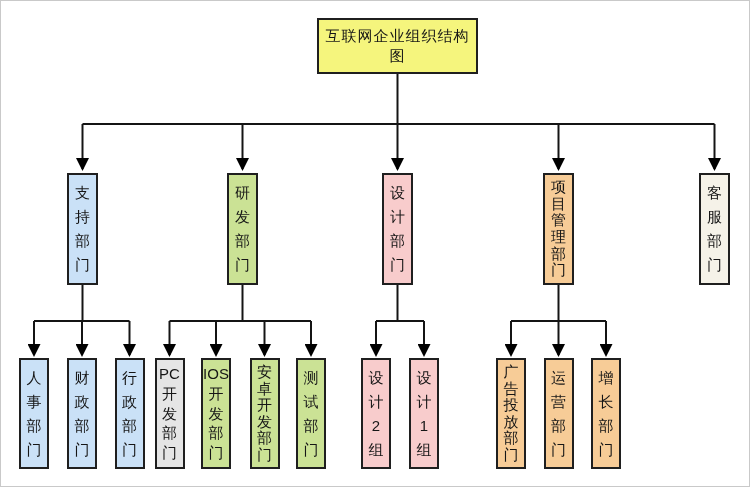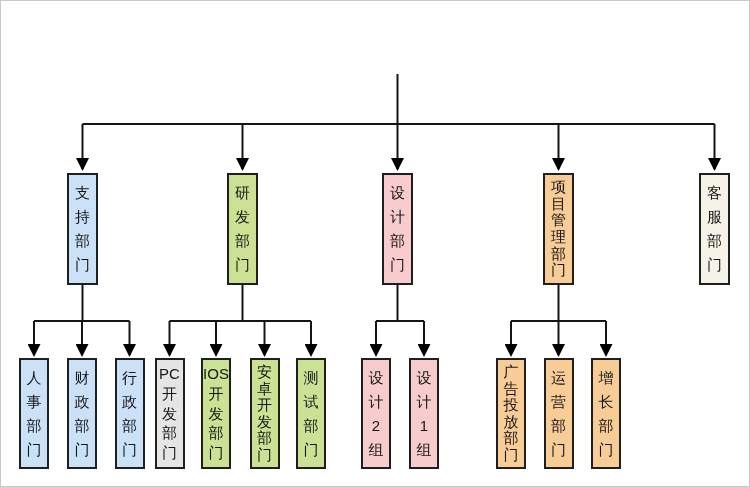--- a/index.html
+++ b/index.html
@@ -84,20 +84,21 @@
       <path d="M 423 320 L 423 354" stroke="#141414" stroke-width="2" fill="none" marker-end="url(#arrowhead)"></path>
       <path d="M 557.5 123 L 557.5 168" stroke="#141414" stroke-width="2" fill="none" marker-end="url(#arrowhead)"></path>
       <path d="M 557.5 284 L 557.5 320" stroke="#141414" stroke-width="2" fill="none"></path>
       <path d="M 510 320 L 605 320" stroke="#141414" stroke-width="2" fill="none"></path>
       <path d="M 510 320 L 510 354" stroke="#141414" stroke-width="2" fill="none" marker-end="url(#arrowhead)"></path>
       <path d="M 557.5 320 L 557.5 354" stroke="#141414" stroke-width="2" fill="none" marker-end="url(#arrowhead)"></path>
       <path d="M 605 320 L 605 354" stroke="#141414" stroke-width="2" fill="none" marker-end="url(#arrowhead)"></path>
       <path d="M 713.5 123 L 713.5 168" stroke="#141414" stroke-width="2" fill="none" marker-end="url(#arrowhead)"></path>
     </svg>
 
+  <div class="node title-node" style="background: rgb(245, 245, 125); border-color: rgb(31, 31, 31);">互联网企业组织结构图</div>
 
   <div id="nodes">
       <div class="node" style="left: 66px; top: 172px; width: 31px; height: 112px; background: rgb(202, 225, 247); border-color: rgb(31, 31, 31);">
         <span style="line-height: 24px;">支</span>
         <span style="line-height: 24px;">持</span>
         <span style="line-height: 24px;">部</span>
         <span style="line-height: 24px;">门</span>
       </div>
       <div class="node" style="left: 18px; top: 357px; width: 30px; height: 111px; background: rgb(202, 225, 247); border-color: rgb(31, 31, 31);">
         <span style="line-height: 24px;">人</span>

